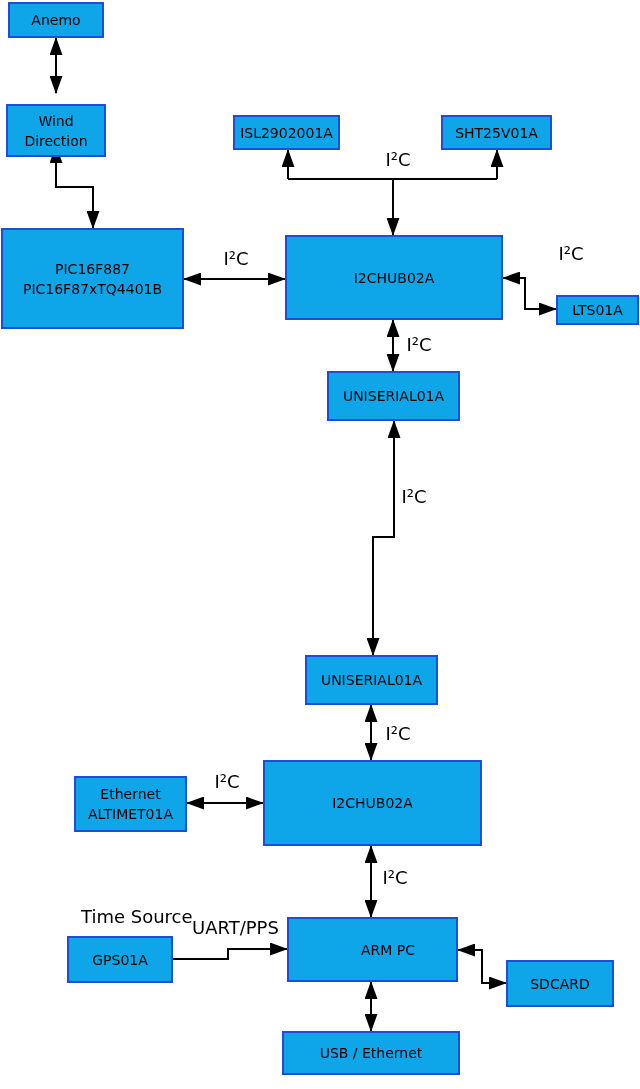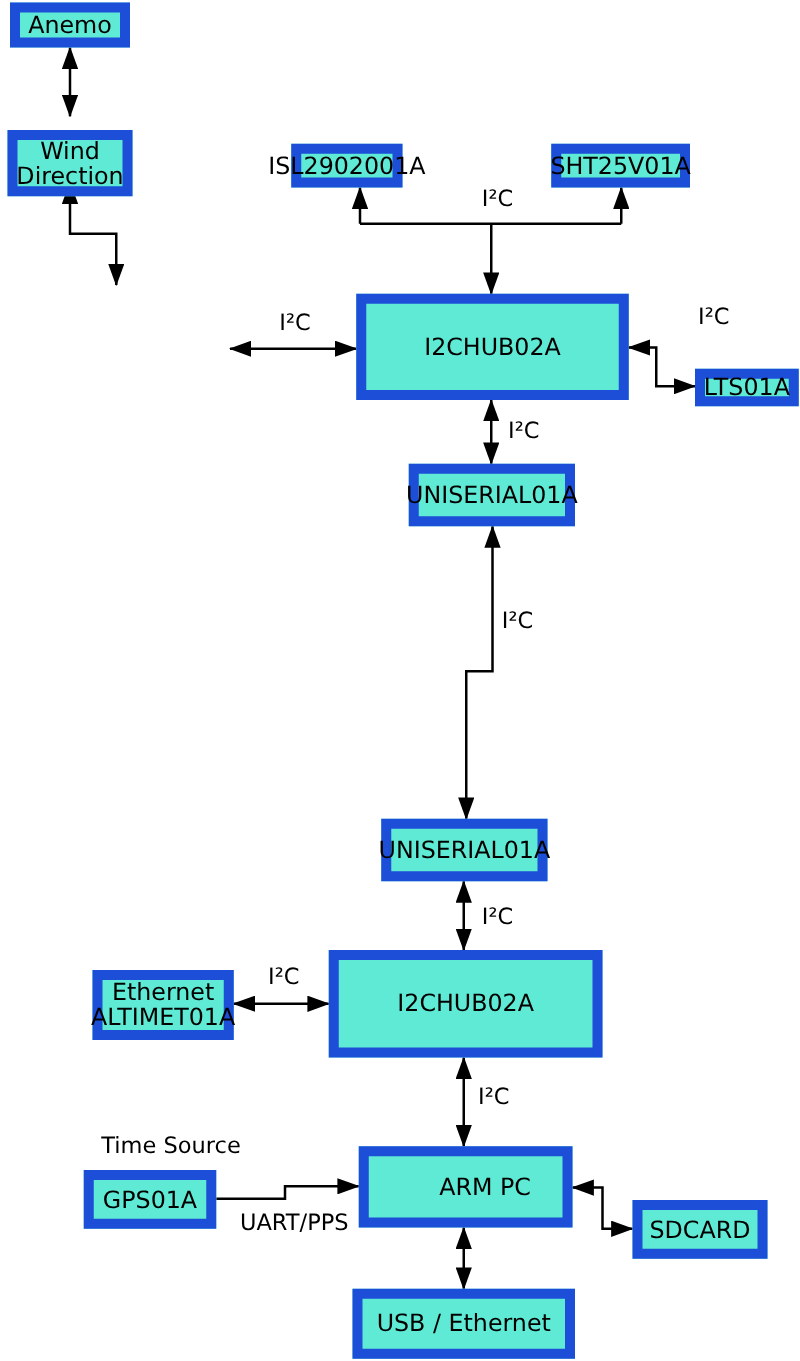--- a/index.html
+++ b/index.html
@@ -2,23 +2,23 @@
 <html><head>
 <meta charset="utf-8">
 <style>
   html,body { margin:0; padding:0; background:#ffffff; }
   #canvas {
     position:relative; width:640px; height:1089px; background:#ffffff;
     font-family:"DejaVu Sans", sans-serif; color:#000000; overflow:hidden;
   }
   #edges { position:absolute; left:0; top:0; width:640px; height:1089px; }
   .node {
-    position:absolute; box-sizing:border-box; border:8px solid #1d4ed8;
-    background:#5eead4; display:flex; align-items:center; justify-content:center;
-    text-align:center; white-space:pre-line; font-size:19px; line-height:20px;
+    position:absolute; box-sizing:border-box; border:2px solid #1d4ed8;
+    background:#0ea5e9; display:flex; align-items:center; justify-content:center;
+    text-align:center; white-space:pre-line; font-size:14px; line-height:20px;
   }
   .elabel {
     position:absolute; font-size:18px; line-height:15px; white-space:nowrap;
   }
   .center { transform:translateX(-50%); }
   path.edge { fill:none; stroke:#000; stroke-width:2; }
 </style>
 </head>
 <body>
 
@@ -49,38 +49,40 @@
     <path class="edge" d="M187,803 L263,803" marker-start="url(#arrow)" marker-end="url(#arrow)"></path>
     <path class="edge" d="M371,846 L371,917" marker-start="url(#arrow)" marker-end="url(#arrow)"></path>
     <path class="edge" d="M173,959 L228,959 L228,949 L287,949" marker-end="url(#arrow)"></path>
     <path class="edge" d="M458,950 L482,950 L482,983 L506,983" marker-start="url(#arrow)" marker-end="url(#arrow)"></path>
     <path class="edge" d="M371,982 L371,1031" marker-start="url(#arrow)" marker-end="url(#arrow)"></path>
   </svg>
 
   <div class="node" style="left:8px;   top:2px;    width:96px;  height:36px;">Anemo</div>
   <div class="node" style="left:6px;   top:104px;   width:100px; height:53px;">Wind
 Direction</div>
-  <div class="node" style="left:233px; top:115px;  width:89px; height:35px;">ISL2902001A</div>
+  <div class="node" style="left:1px;   top:228px;  width:183px; height:101px;">PIC16F887
+PIC16F87xTQ4401B</div>
+  <div class="node" style="left:233px; top:115px;  width:107px; height:35px;">ISL2902001A</div>
   <div class="node" style="left:441px; top:115px;  width:111px; height:35px;">SHT25V01A</div>
   <div class="node" style="left:285px; top:235px;  width:218px; height:85px;">I2CHUB02A</div>
   <div class="node" style="left:556px; top:295px;  width:83px;  height:30px;text-align:center;">LTS01A</div>
   <div class="node" style="left:327px; top:371px;  width:133px; height:50px;">UNISERIAL01A</div>
   <div class="node" style="left:305px; top:655px;  width:133px; height:50px;">UNISERIAL01A</div>
   <div class="node" style="left:74px;  top:776px;  width:113px; height:56px;">Ethernet
 ALTIMET01A</div>
   <div class="node" style="left:263px; top:760px;  width:219px; height:86px;">I2CHUB02A</div>
   <div class="node" style="left:67px;  top:936px;  width:106px; height:47px;">GPS01A</div>
   <div class="node" style="left:287px; top:917px;  width:171px; height:65px;padding-left:31px;">ARM PC</div>
   <div class="node" style="left:506px; top:960px;  width:108px; height:47px;">SDCARD</div>
-  <div class="node" style="left:282px; top:1031px; width:178px; height:56px;">USB / Ethernet</div>
+  <div class="node" style="left:282px; top:1031px; width:178px; height:44px;">USB / Ethernet</div>
 
   <span class="elabel center" style="left:398px; top:152px;">I²C</span>
   <span class="elabel center" style="left:236px; top:251px;">I²C</span>
   <span class="elabel center" style="left:571px; top:246px;">I²C</span>
   <span class="elabel center" style="left:419px; top:337px;">I²C</span>
   <span class="elabel center" style="left:414px; top:489px;">I²C</span>
   <span class="elabel center" style="left:398px; top:726px;">I²C</span>
   <span class="elabel center" style="left:227px; top:774px;">I²C</span>
   <span class="elabel center" style="left:395px; top:870px;">I²C</span>
   <span class="elabel" style="left:81px;  top:909px;">Time Source</span>
-  <span class="elabel" style="left:192px; top:971px;">UART/PPS</span>
+  <span class="elabel" style="left:192px; top:920px;">UART/PPS</span>
 
 </div>
 
 </body></html>

